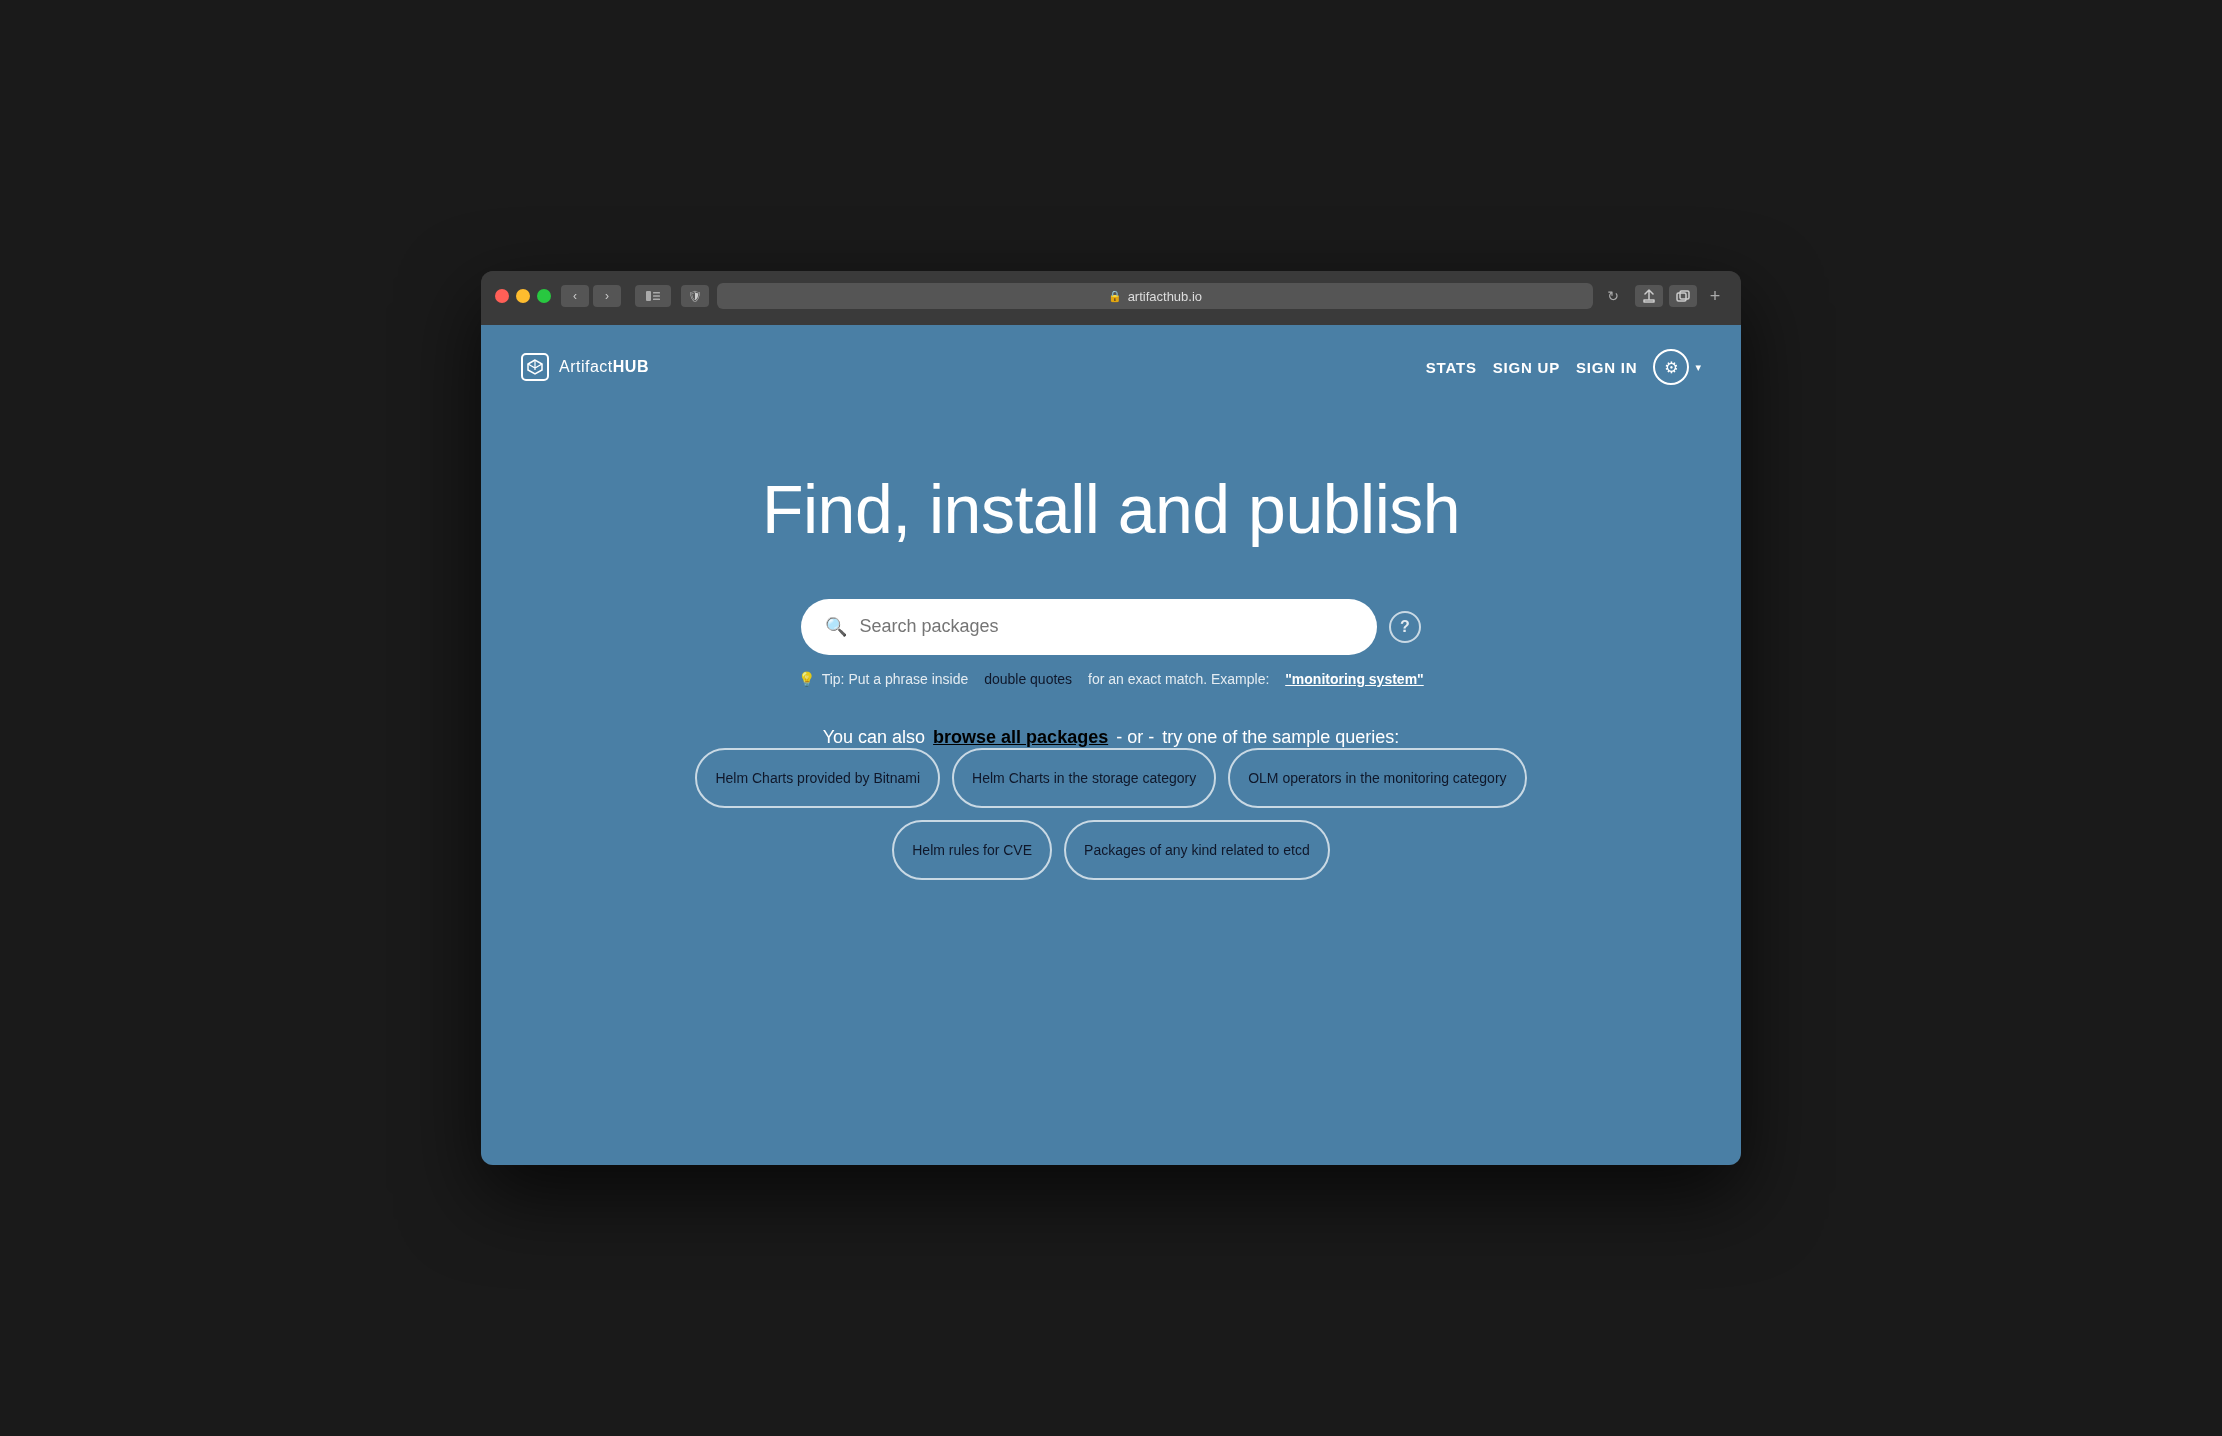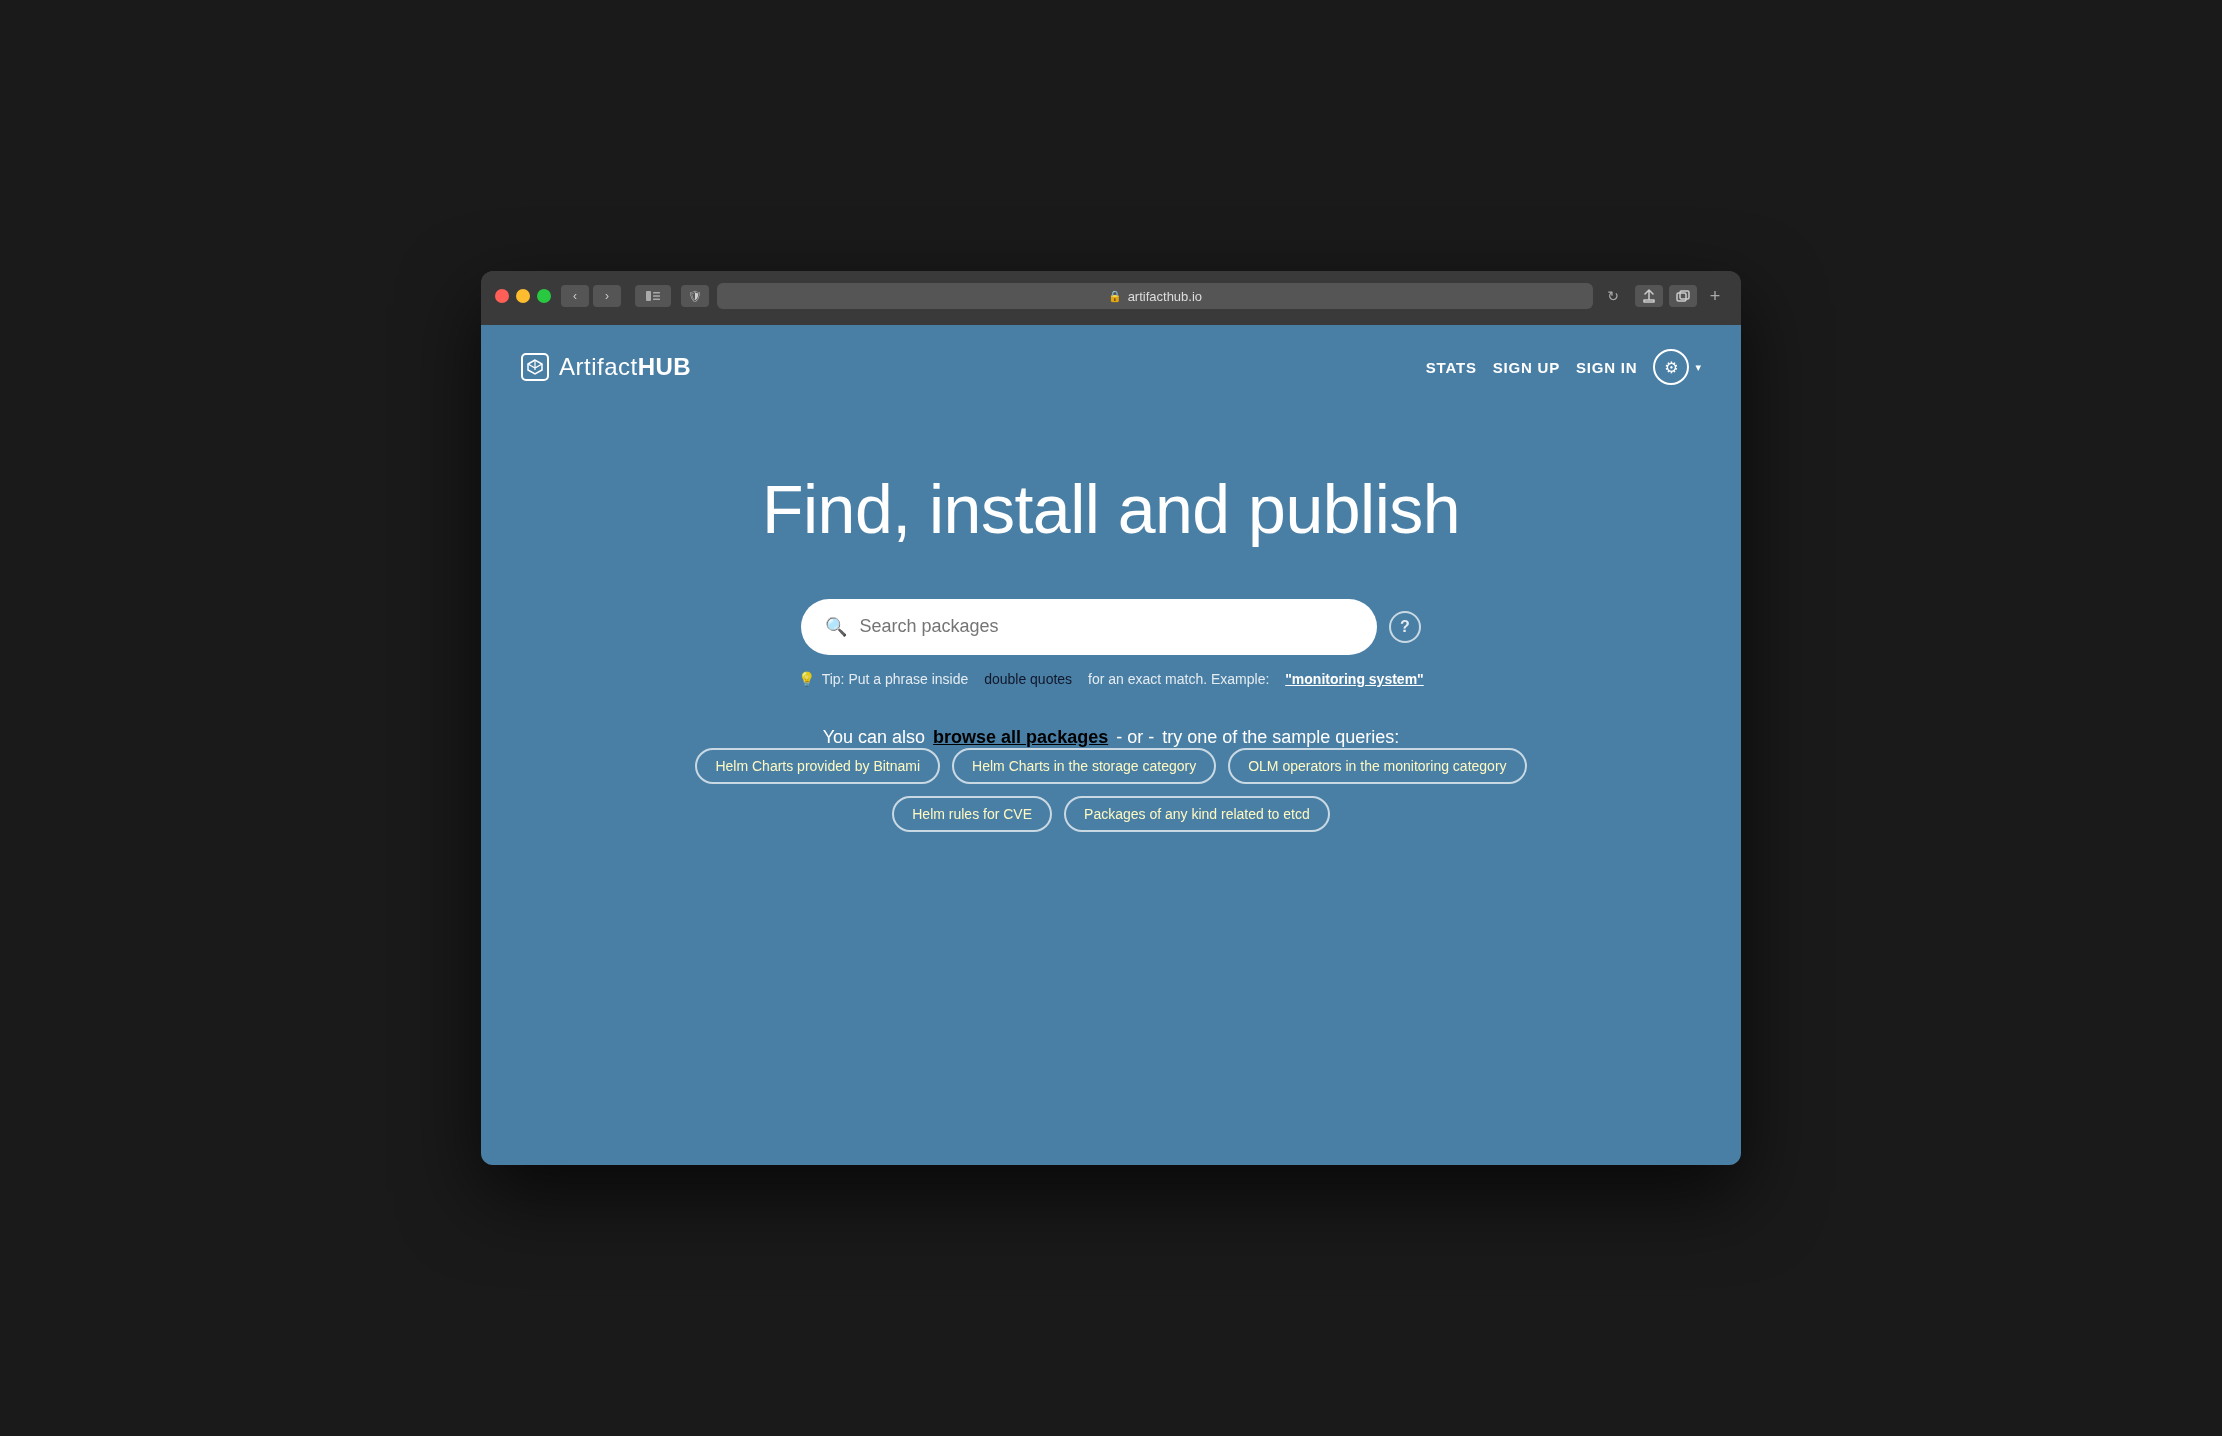--- a/index.html
+++ b/index.html
@@ -179,21 +179,21 @@
       align-items: center;
       justify-content: space-between;
       padding: 24px 40px;
     }
 
     .logo-area {
       display: flex;
       align-items: center;
       gap: 10px;
       color: white;
-      font-size: 24px;
+      font-size: 16px;
     }
 
     .logo-icon {
       width: 28px;
       height: 28px;
       border: 2px solid white;
       border-radius: 5px;
       display: flex;
       align-items: center;
       justify-content: center;
@@ -372,22 +372,22 @@
     .query-row {
       display: flex;
       gap: 12px;
       flex-wrap: wrap;
       justify-content: center;
     }
 
     .query-chip {
       border: 2px solid rgba(255,255,255,0.7);
       border-radius: 50px;
-      padding: 8px 18px;
-      color: #fef9c3;
+      padding: 20px 18px;
+      color: #0f172a;
       font-size: 14px;
       cursor: pointer;
       background: transparent;
       white-space: nowrap;
     }
   </style>
 </head>
 <body>
 
 <div class="browser-window">

